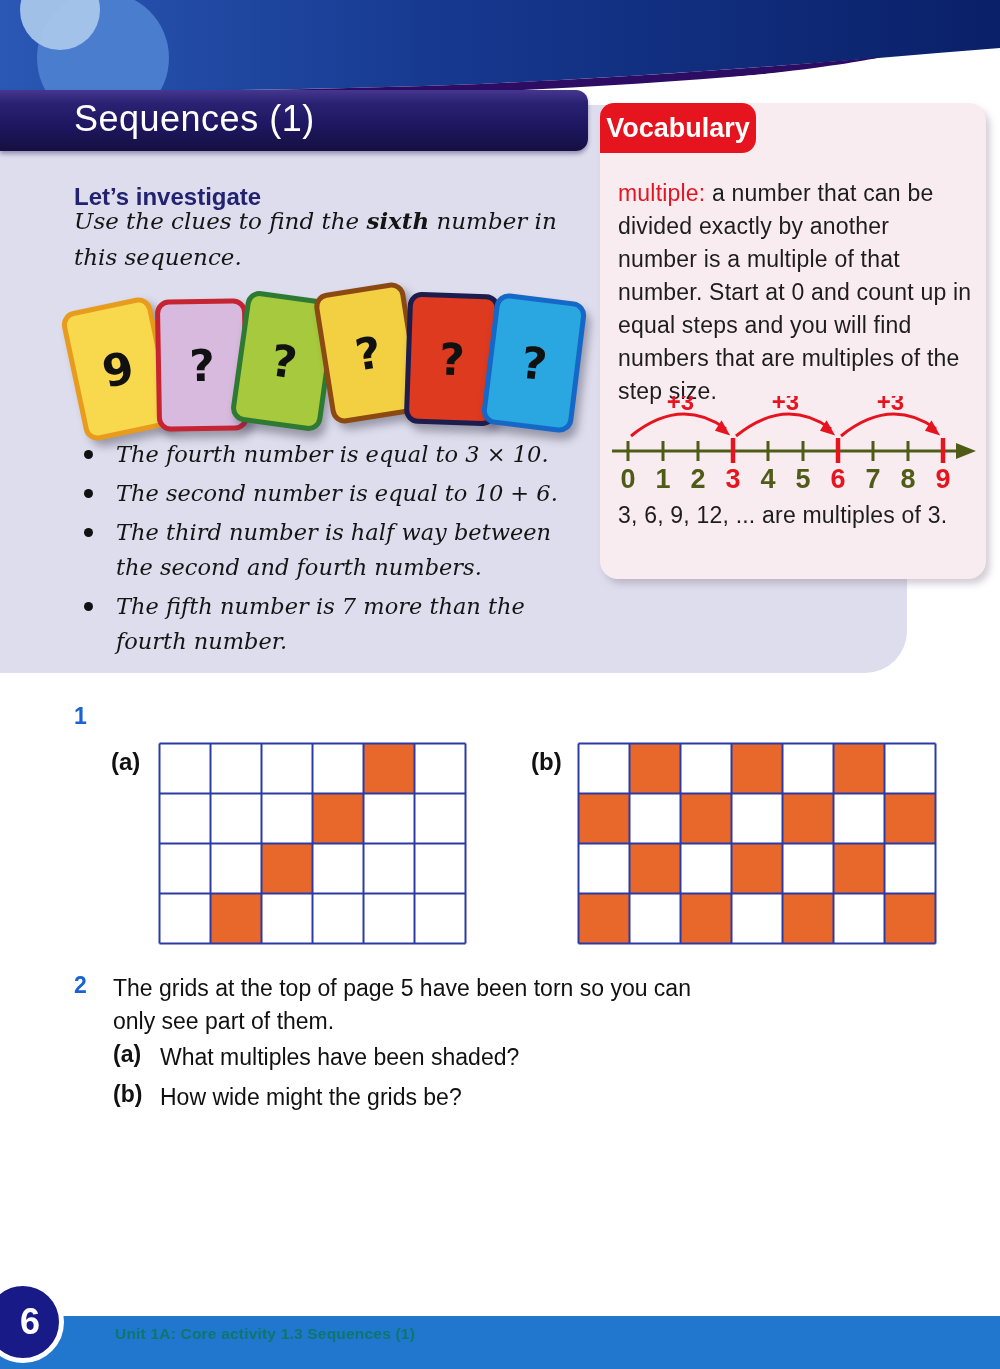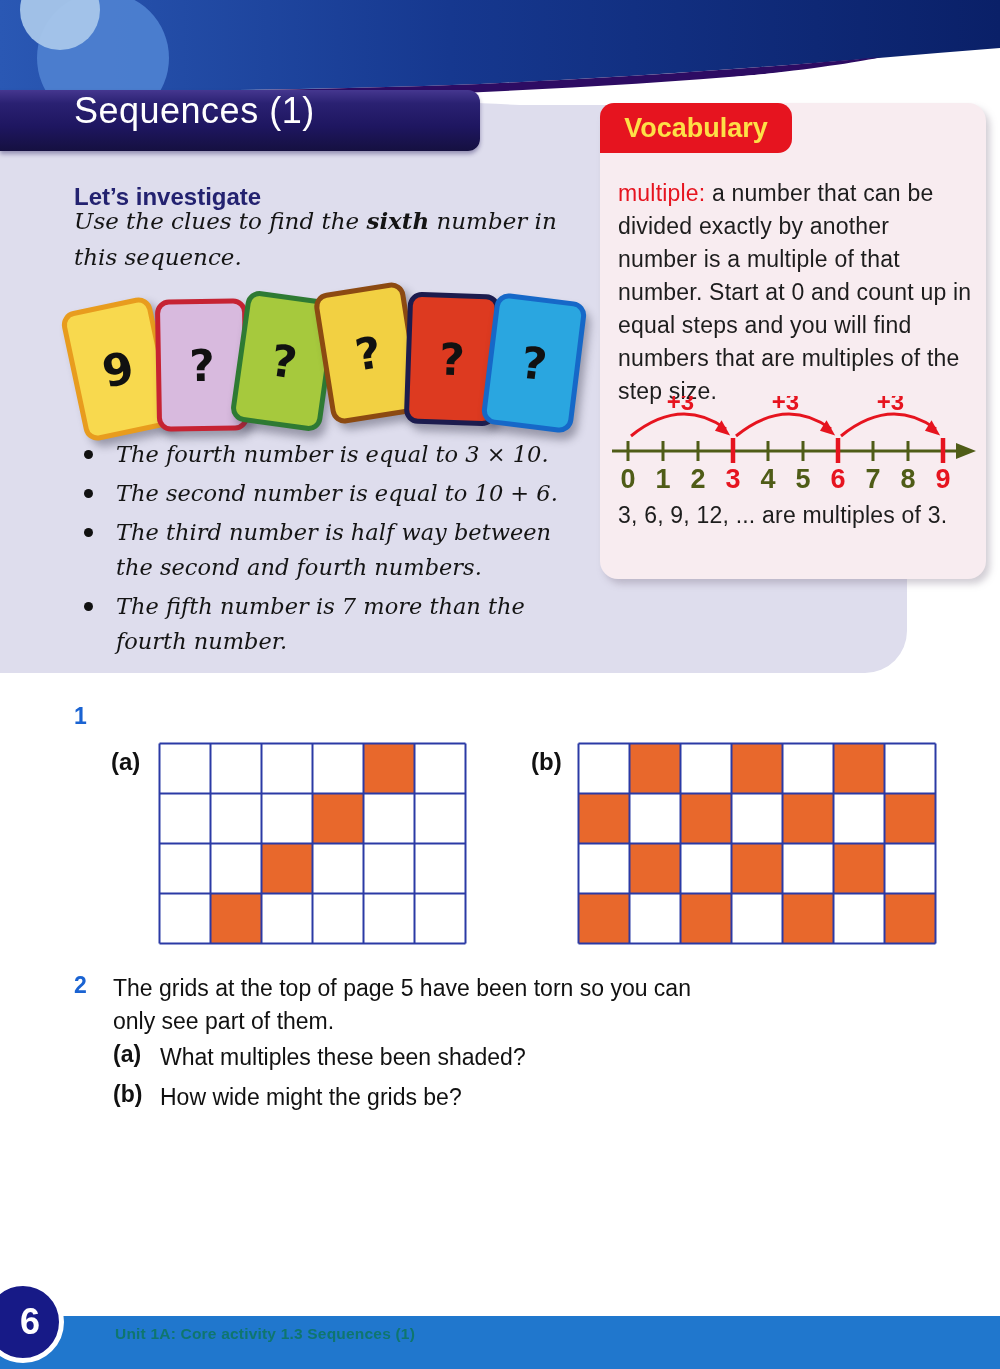--- a/index.html
+++ b/index.html
@@ -5,23 +5,23 @@
   html,body{margin:0;padding:0;background:#ffffff;}
   #page{position:relative;width:1000px;height:1369px;background:#ffffff;overflow:hidden;
         font-family:"Liberation Sans",sans-serif;}
 
   
   #header-svg{position:absolute;left:0;top:0;z-index:5;}
 
   #lavender-panel{position:absolute;left:0;top:88px;width:907px;height:585px;
       background:#dedded;border-radius:0 0 42px 0;z-index:1;}
 
-  #title-banner{position:absolute;left:0;top:90px;width:480px;height:61px;z-index:20;
+  #title-banner{position:absolute;left:0;top:90px;width:588px;height:61px;z-index:20;
       background:linear-gradient(#45378f 0%,#2a2172 22%,#1e1660 60%,#151040 100%);
-      border-radius:0 12px 12px 0;display:flex;align-items:flex-start;
+      border-radius:0 12px 12px 0;display:flex;align-items:center;
       box-shadow:0 3px 4px rgba(60,50,110,.45);}
   #title-banner .t{color:#ffffff;font-size:36px;letter-spacing:.5px;padding-left:74px;padding-bottom:4px;}
 
   
   #lets-heading{position:absolute;left:74px;top:160px;z-index:6;font-size:24px;font-weight:bold;color:#232270;margin-top:23px;}
   #intro{position:absolute;left:74px;top:203px;width:490px;z-index:6;
       font-family:"DejaVu Serif",serif;font-style:italic;font-size:23px;line-height:36px;color:#141414;}
   #intro b{font-weight:bold;}
 
   #cards{position:absolute;left:70px;top:283px;width:580px;height:158px;z-index:6;}
@@ -37,23 +37,23 @@
   .card:nth-child(6){left:418px;top:14px;transform:rotate(7deg);}
 
   #clues{position:absolute;left:76px;top:437px;width:492px;z-index:6;margin:0;padding:0;list-style:none;}
   #clues li{position:relative;padding-left:40px;margin-bottom:4px;
       font-family:"DejaVu Serif",serif;font-style:italic;font-size:22.5px;line-height:35px;color:#141414;}
   #clues li::before{content:"";position:absolute;left:8px;top:13px;width:9px;height:9px;border-radius:50%;background:#111;}
 
   
   #vocab-box{position:absolute;left:600px;top:103px;width:386px;height:476px;z-index:10;
       background:#f8ecf0;border-radius:18px;box-shadow:4px 5px 7px rgba(125,115,135,.35);}
-  #vocab-tab{position:absolute;left:0px;top:0px;width:192px;height:50px;
+  #vocab-tab{position:absolute;left:0px;top:0px;width:156px;height:50px;
       background:#e6141f;border-radius:14px 14px 14px 0;display:flex;align-items:center;justify-content:center;
-      color:#fde047;font-size:27px;font-weight:bold;}
+      color:#ffffff;font-size:27px;font-weight:bold;}
   #vocab-def{position:absolute;left:18px;top:74px;width:354px;font-size:23px;line-height:33px;
       color:#1d1d1d;letter-spacing:.2px;}
   #vocab-def .term{color:#e6141f;}
   #numberline{position:absolute;left:10px;top:293px;}
   #vocab-caption{position:absolute;left:18px;top:399px;font-size:23px;color:#1d1d1d;letter-spacing:.2px;text-align:center;}
 
   
   .qnum{position:absolute;font-size:23px;font-weight:bold;color:#1a63d2;z-index:6;}
   .qtext{position:absolute;font-size:23px;color:#111;z-index:6;line-height:33px;}
   #q1-num{left:74px;top:703px;}
@@ -228,21 +228,21 @@
       <line y1="1.5" y2="1.5" x1="1.5" x2="358.5" stroke="#2b3aa5" stroke-width="2"></line>
       <line y1="51.5" y2="51.5" x1="1.5" x2="358.5" stroke="#2b3aa5" stroke-width="2"></line>
       <line y1="101.5" y2="101.5" x1="1.5" x2="358.5" stroke="#2b3aa5" stroke-width="2"></line>
       <line y1="151.5" y2="151.5" x1="1.5" x2="358.5" stroke="#2b3aa5" stroke-width="2"></line>
       <line y1="201.5" y2="201.5" x1="1.5" x2="358.5" stroke="#2b3aa5" stroke-width="2"></line>
     </svg>
 
   <div id="q2-num" class="qnum">2</div>
   <div id="q2-text" class="qtext">The grids at the top of page 5 have been torn so you can only see part of them.</div>
   <div id="q2a-label" class="part-label">(a)</div>
-  <div id="q2a-text" class="qtext">What multiples these been shaded?</div>
+  <div id="q2a-text" class="qtext">What multiples have been shaded?</div>
   <div id="q2b-label" class="part-label">(b)</div>
   <div id="q2b-text" class="qtext">How wide might the grids be?</div>
 
   <div id="footer-bar"></div>
   <div id="page-circle">
       <span class="n">6</span>
     </div>
   <div id="footer-label">Unit 1A: Core activity 1.3 Sequences (1)</div>
 
 </div>

